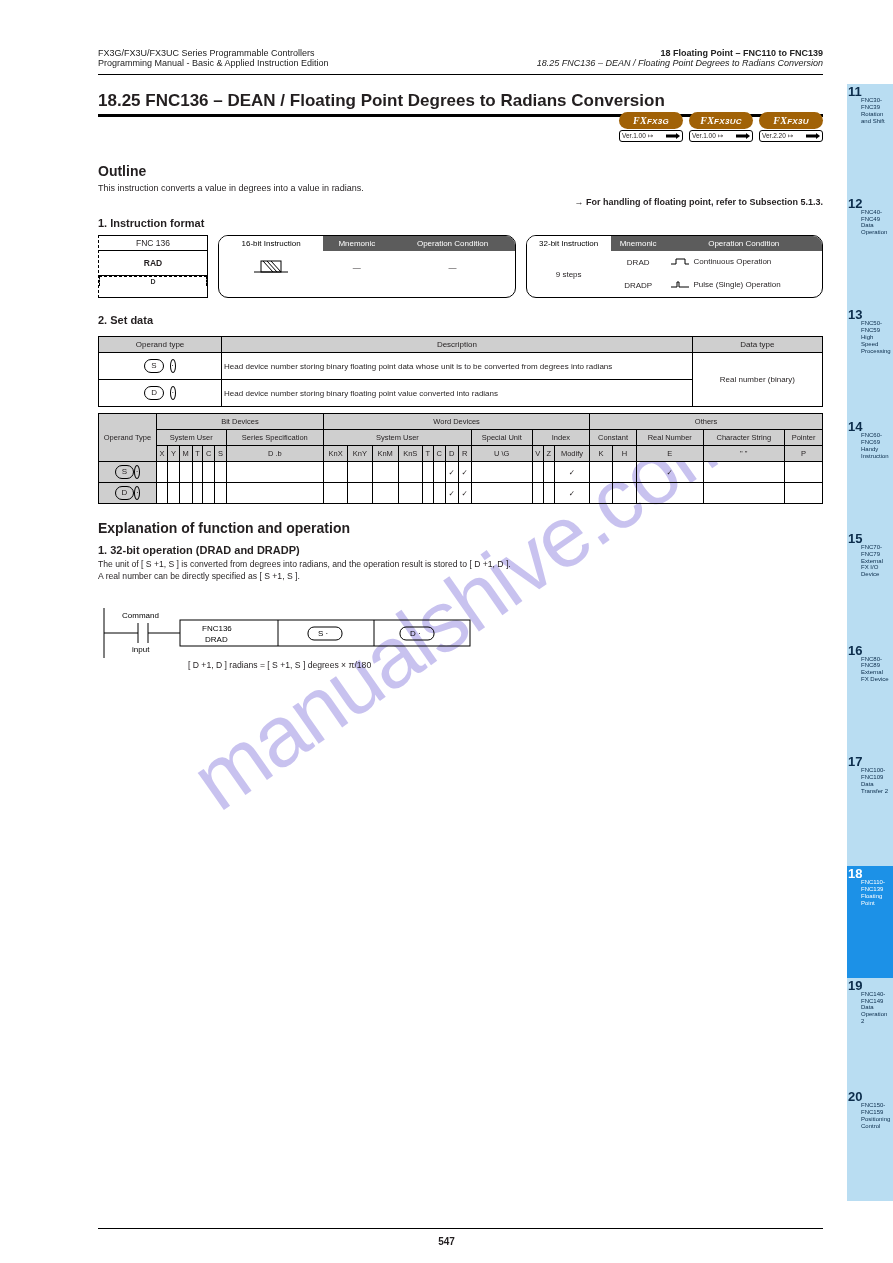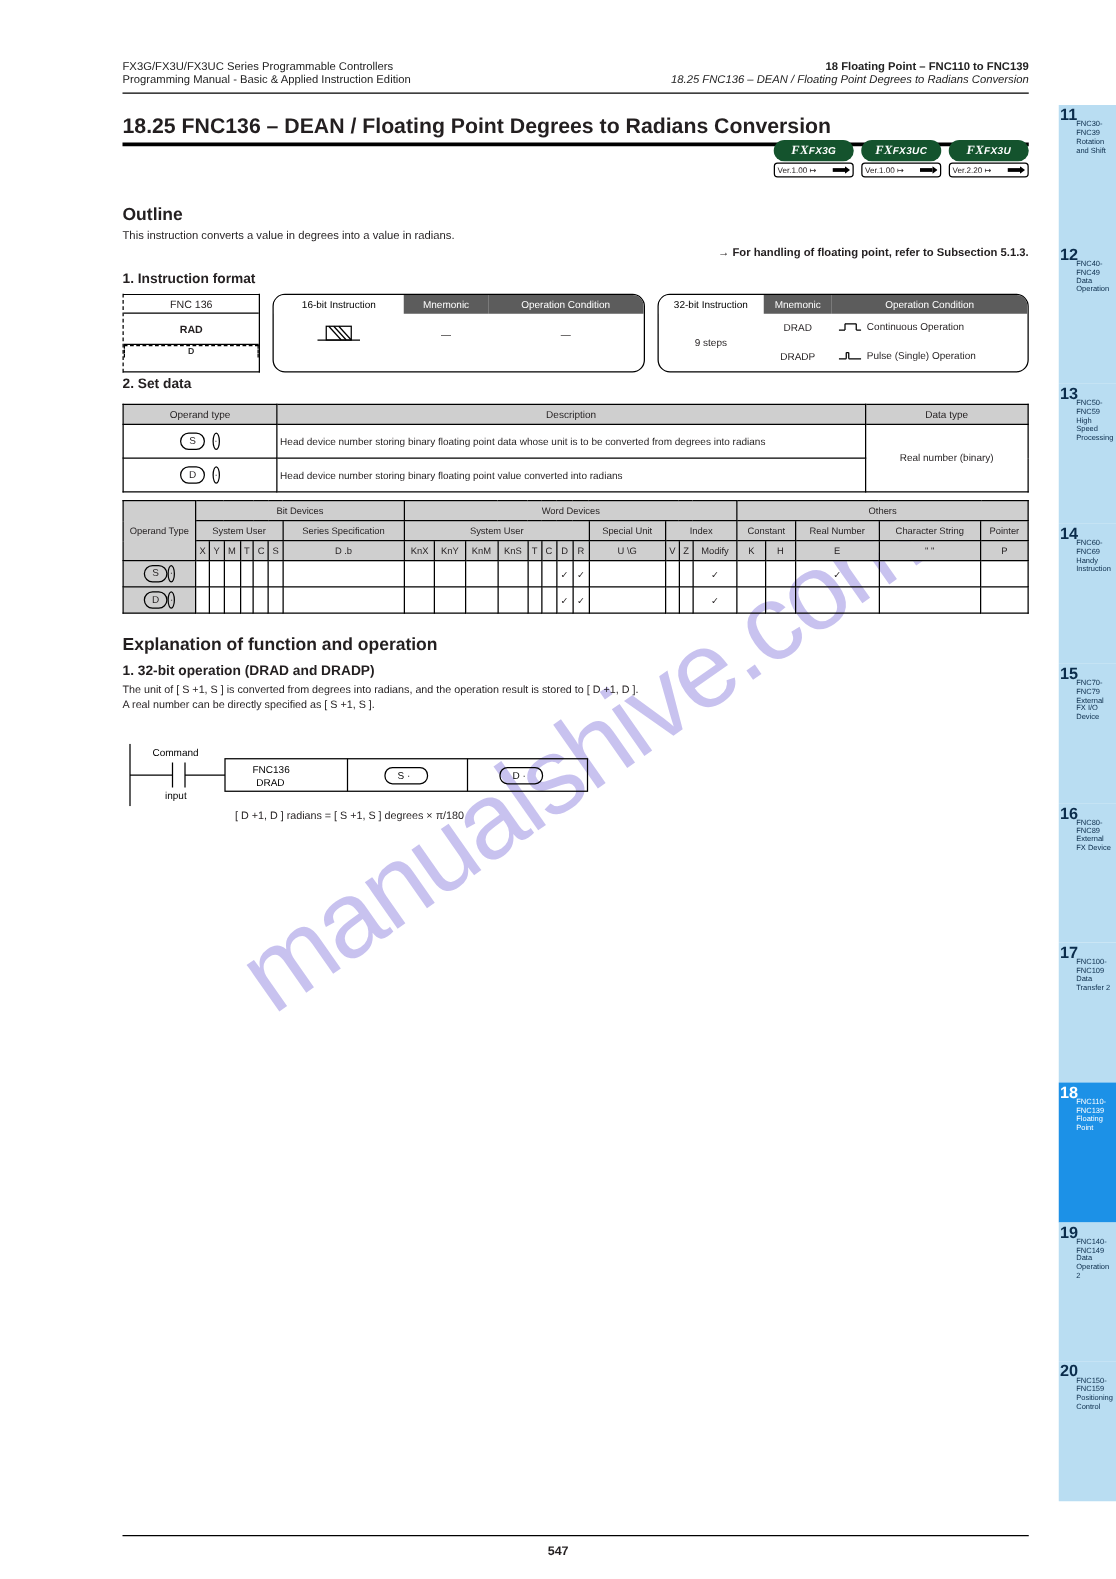--- a/index.html
+++ b/index.html
@@ -19,21 +19,21 @@
   body{margin:0;font-family:Arial,Helvetica,sans-serif;color:var(--text);}
   .page{position:relative;width:var(--pageW);height:var(--pageH);margin:0 auto;background:#fff;overflow:hidden}
   .content{position:absolute;left:98px;right:70px;top:48px;bottom:60px}
   .hdrRow{display:flex;justify-content:space-between;font-size:9px;color:#222}
   .hRule{border-top:1px solid #000;margin-top:6px}
   .sectionTitle{font-size:17px;font-weight:bold;margin-top:16px}
   .hRuleThick{border-top:3px solid #000;margin-top:3px}
   
   .badges{position:absolute;right:0;top:64px;display:flex;gap:6px}
   .badge{width:64px}
-  .badge .top{background:#14532d;color:#fff;text-align:center;border-radius:9px;padding:3px 0;font-style:italic;font-weight:bold;font-size:10px;letter-spacing:.3px}
+  .badge .top{background:#a16207;color:#fff;text-align:center;border-radius:9px;padding:3px 0;font-style:italic;font-weight:bold;font-size:10px;letter-spacing:.3px}
   .badge .top .fx{font-family:cursive;font-weight:bold}
   .badge .bot{border:1px solid #000;border-radius:3px;margin-top:1px;display:flex;align-items:center;justify-content:space-between;padding:1px 2px;font-size:6.5px}
   .badge .bot .arrow{display:inline-flex;align-items:center}
   .badge .bot .arrow svg{display:block}
   .outline{font-size:14px;font-weight:bold;margin-top:46px}
   .body{font-size:9px;margin-top:4px}
   .sub{font-size:11px;font-weight:bold;margin-top:10px}
   
   .instrRow{display:flex;gap:10px;margin-top:6px}
   .fncBox{border:1px solid #000;width:110px;font-size:8.5px;text-align:center}
@@ -223,21 +223,21 @@
                     </svg>
                 <span>Pulse (Single) Operation</span>
               </span>
             </td>
           </tr>
         </tbody>
           </table>
       </div>
     </div>
 
-    <div class="sub" style="margin-top:3px">2. Set data</div>
+    <div class="sub" style="margin-top:16px">2. Set data</div>
     <div class="setData">
       <table class="sd">
         <tbody>
             <tr>
           <th style="width:17%">Operand type</th>
           <th>Description</th>
           <th style="width:18%">Data type</th>
         </tr>
         <tr>
           <td><span class="pill">

